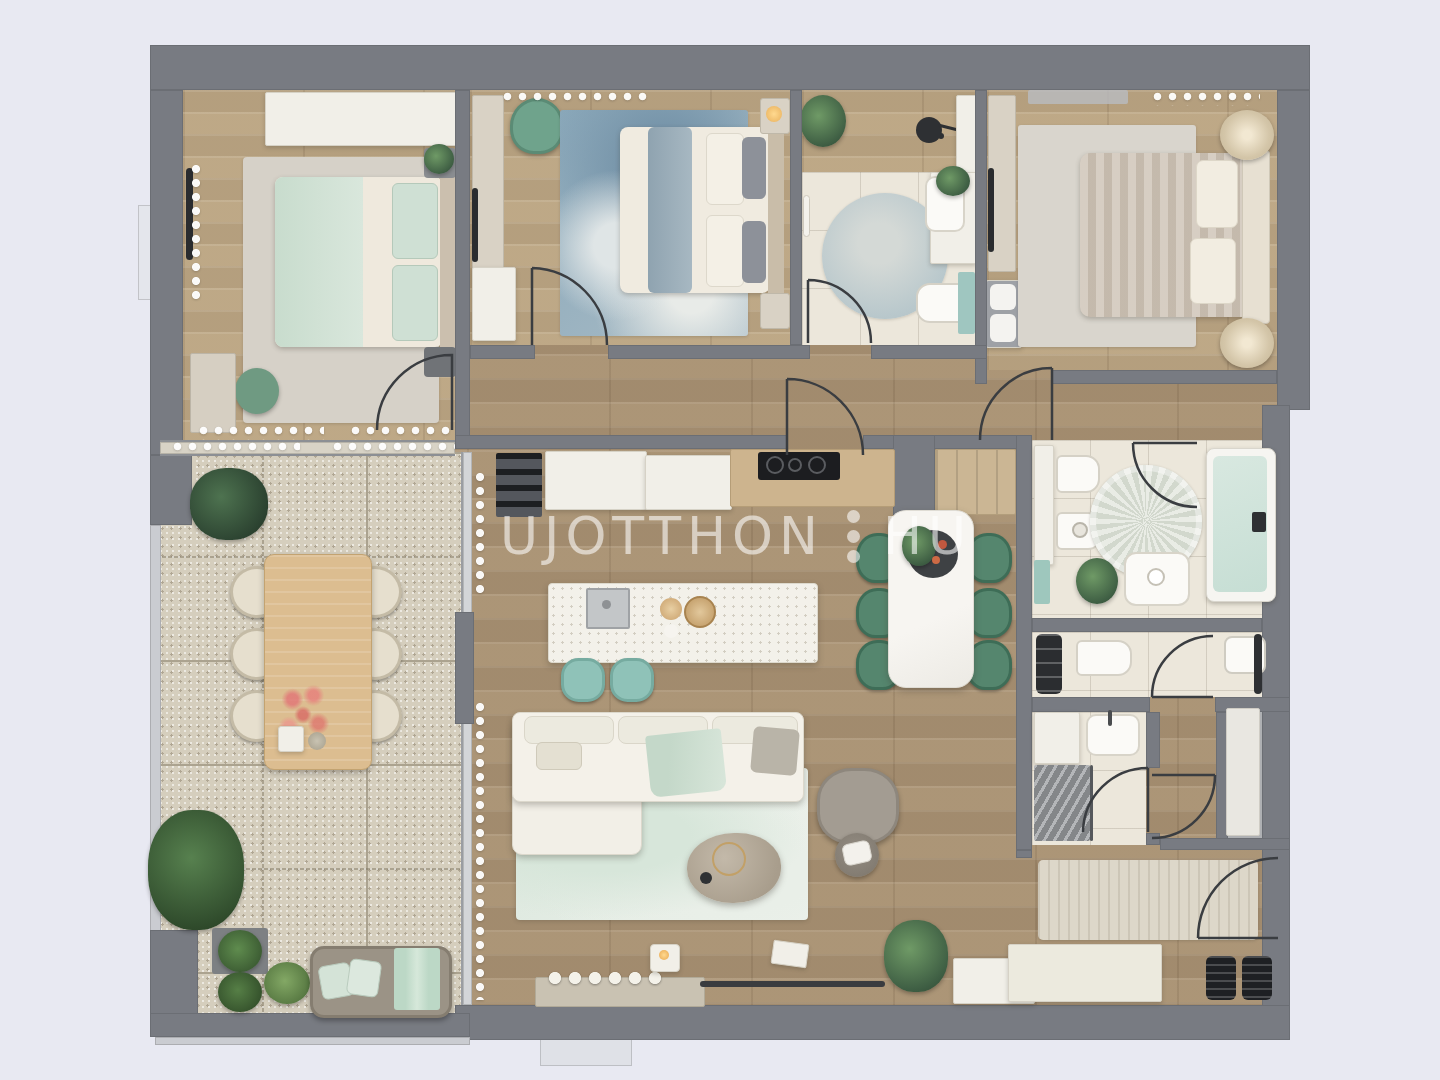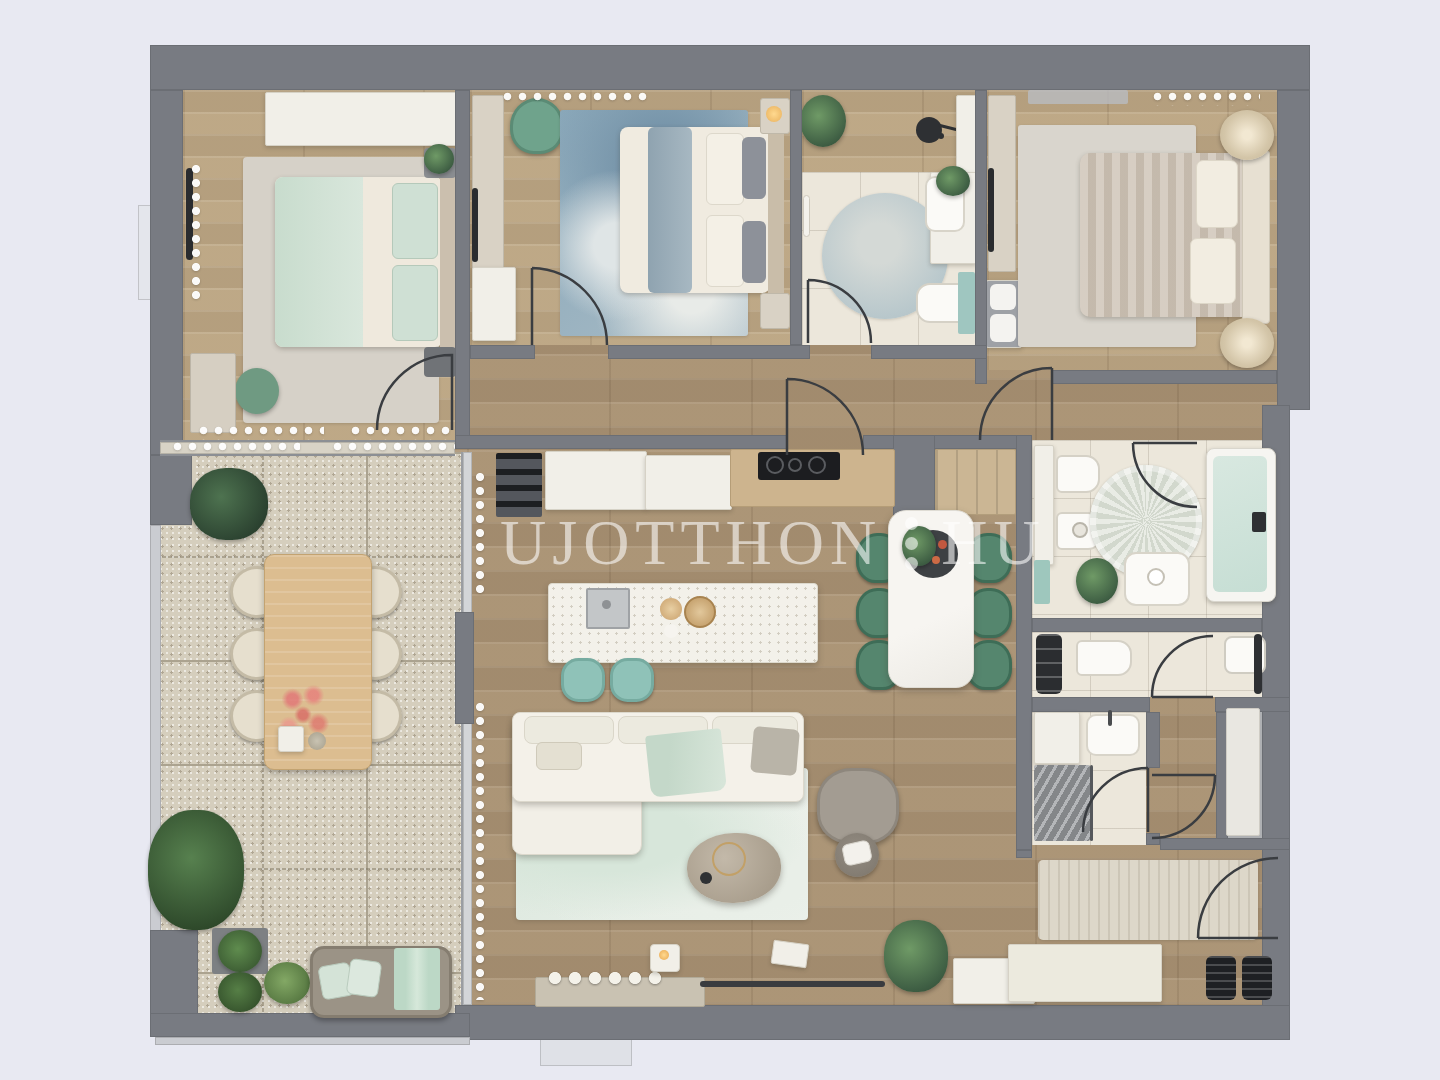--- a/index.html
+++ b/index.html
@@ -25,21 +25,21 @@
     repeating-linear-gradient(180deg, rgba(120,110,88,.45) 0 2px, rgba(0,0,0,0) 2px 104px);
     background-size:6px 6px,9px 9px,auto,auto;}
   .fur{position:absolute;border-radius:6px;}
   .white{background:#f1efe8;border:1px solid #d6d2c6;box-shadow:0 2px 4px rgba(60,55,45,.25);}
   .rug{position:absolute;box-shadow:0 1px 3px rgba(60,55,45,.2);}
   .curt{position:absolute;background-image:radial-gradient(circle, rgba(255,255,255,.95) 34%, rgba(255,255,255,0) 42%);background-size:15px 13px;filter:drop-shadow(0 1px 1px rgba(0,0,0,.18));}
   .plant{position:absolute;border-radius:50%;background:radial-gradient(circle at 40% 40%, #6f9a66, #3f5f44 70%, #2e4632);box-shadow:0 2px 4px rgba(0,0,0,.3);}
   .chair-g{position:absolute;width:40px;height:44px;border-radius:46% 46% 42% 42%;background:#55866e;border:3px solid #3e6d57;box-shadow:0 2px 3px rgba(0,0,0,.3);}
   .chair-t{position:absolute;width:48px;height:46px;border-radius:50%;background:#e6dfce;border:3px solid #c4bba6;box-shadow:0 2px 3px rgba(0,0,0,.3);}
   .dot{position:absolute;border-radius:50%;}
-  .watermark{position:absolute;display:flex;align-items:center;gap:23px;font-size:64px;letter-spacing:6px;color:rgba(255,255,255,.58);font-weight:400;z-index:60;font-family:Liberation Serif, serif;}
+  .watermark{position:absolute;display:flex;align-items:center;gap:23px;font-size:52px;letter-spacing:6px;color:rgba(255,255,255,.58);font-weight:400;z-index:60;}
   .wm-dots{display:flex;flex-direction:column;gap:7px;}
   .wm-dots i{width:13px;height:13px;border-radius:50%;background:rgba(255,255,255,.58);}
   svg.arcs{position:absolute;left:0;top:0;z-index:40;pointer-events:none;}
 </style>
 </head>
 <body>
 
 <div id="stage">
 
   <div class="wl" style="left:487px;top:48px;width:86px;height:44px;background:#e4e6ec;"></div>

